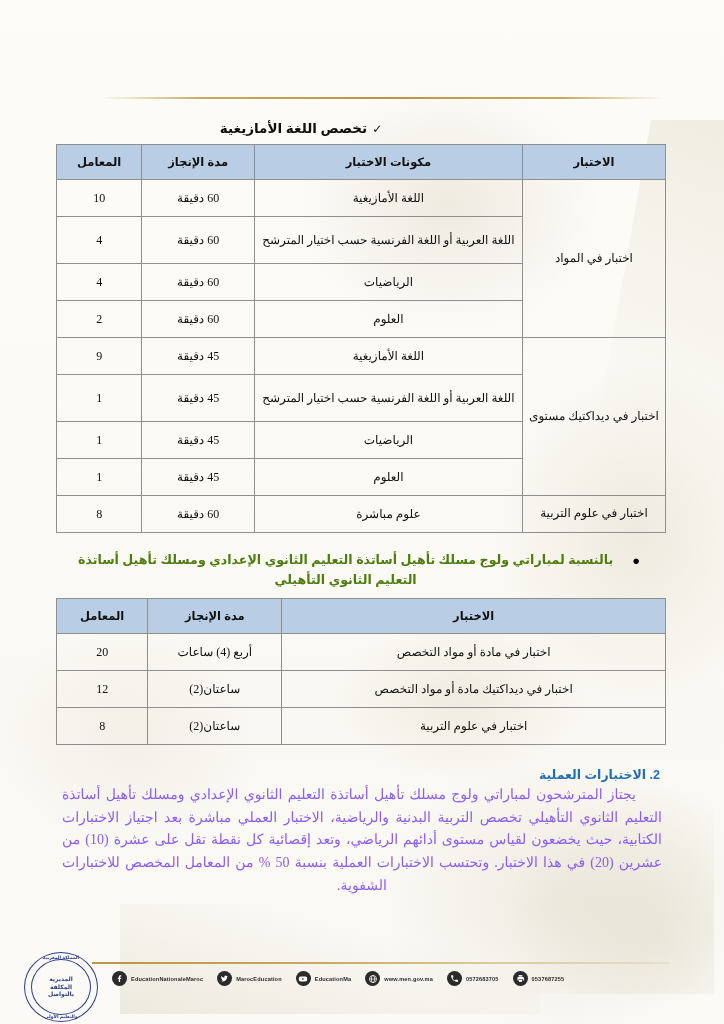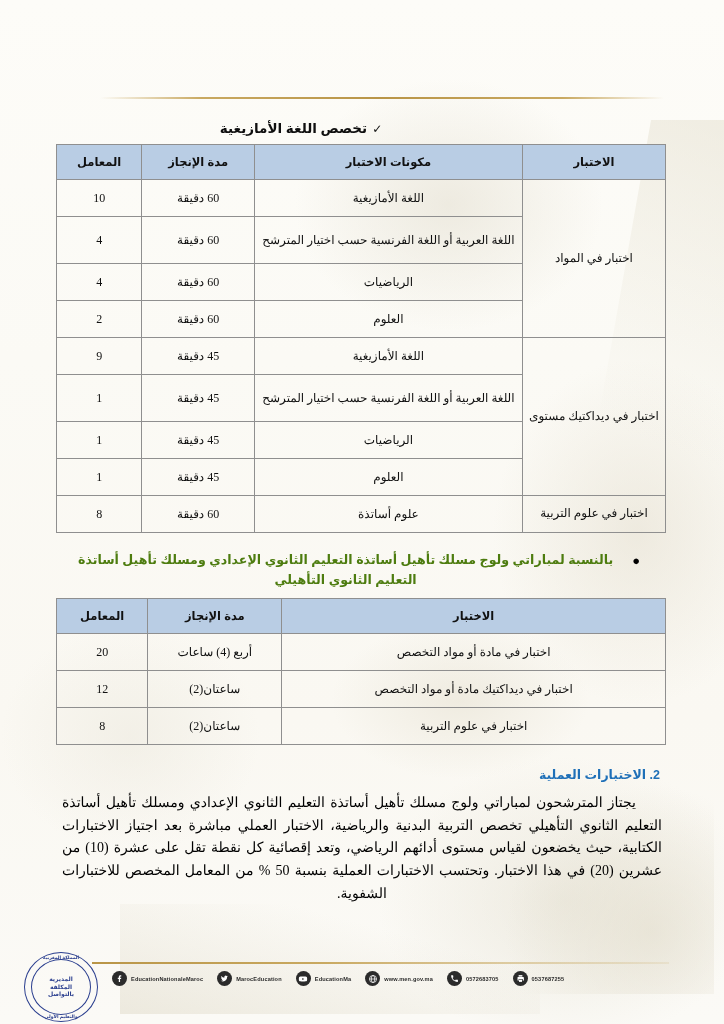--- a/index.html
+++ b/index.html
@@ -165,27 +165,27 @@
     flex: 1 1 auto;
   }
 
   
   .section-heading {
     font-family: "Liberation Sans", "DejaVu Sans", sans-serif;
     font-weight: bold;
     font-size: 12.5px;
     color: #1f70b8;
     text-align: right;
-    margin: 22px 6px 10px 0;
+    margin: 22px 6px 2px 0;
     direction: rtl;
   }
   .body-paragraph {
     font-size: 14px;
     line-height: 1.62;
-    color: #000000;
+    color: #8b5cf6;
     text-align: justify;
     text-align-last: center;
     direction: rtl;
     margin: 0 4px 12px 6px;
     text-indent: 26px;
   }
 
   
   .footer-rule {
     position: absolute;
@@ -353,21 +353,21 @@
         <td class="num">1</td>
       </tr>
       <tr class="row-norm">
         <td>العلوم</td>
         <td>45 دقيقة</td>
         <td class="num">1</td>
       </tr>
 
       <tr class="row-norm">
         <td class="group">اختبار في علوم التربية</td>
-        <td>علوم أساتذة</td>
+        <td>علوم مباشرة</td>
         <td>60 دقيقة</td>
         <td class="num">8</td>
       </tr>
     </tbody>
   </table>
 
   <div class="bullet-block">
     <span class="bullet-dot">●</span>
     <span class="bullet-text">بالنسبة لمباراتي ولوج مسلك تأهيل أساتذة التعليم الثانوي الإعدادي ومسلك تأهيل أساتذة التعليم الثانوي التأهيلي</span>
   </div>

